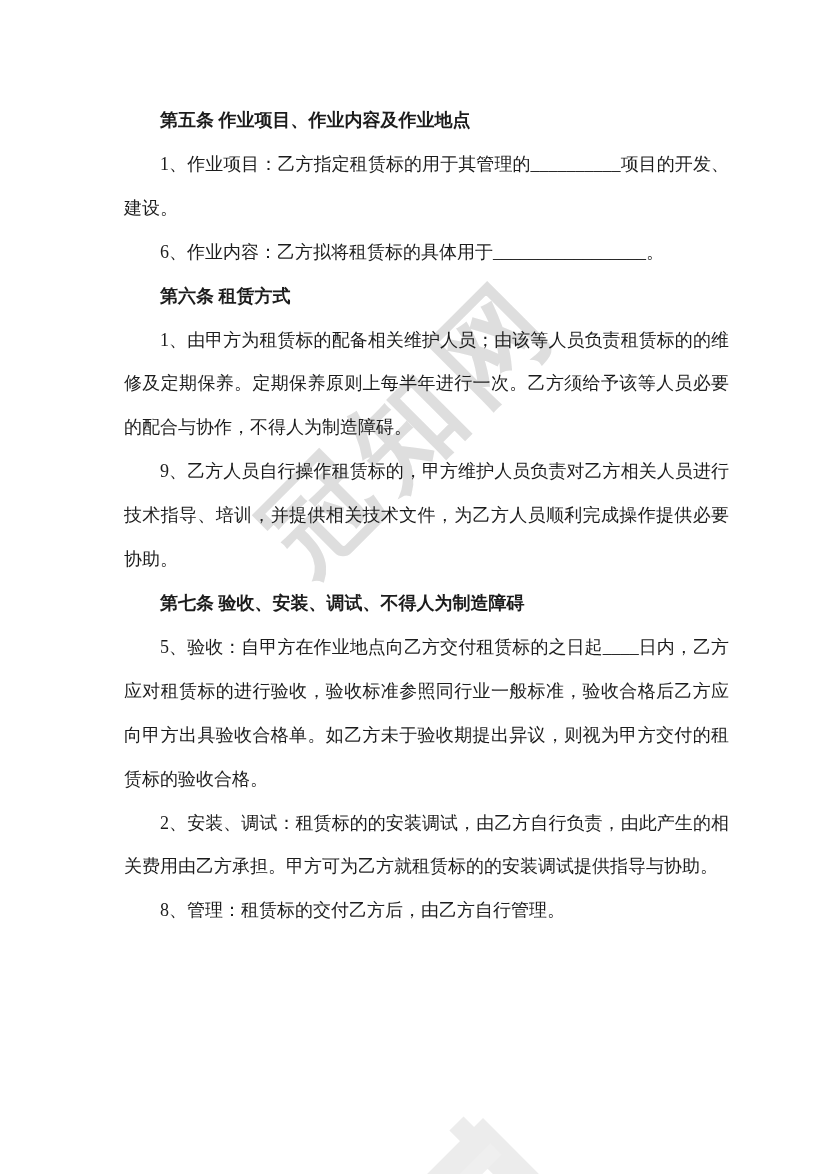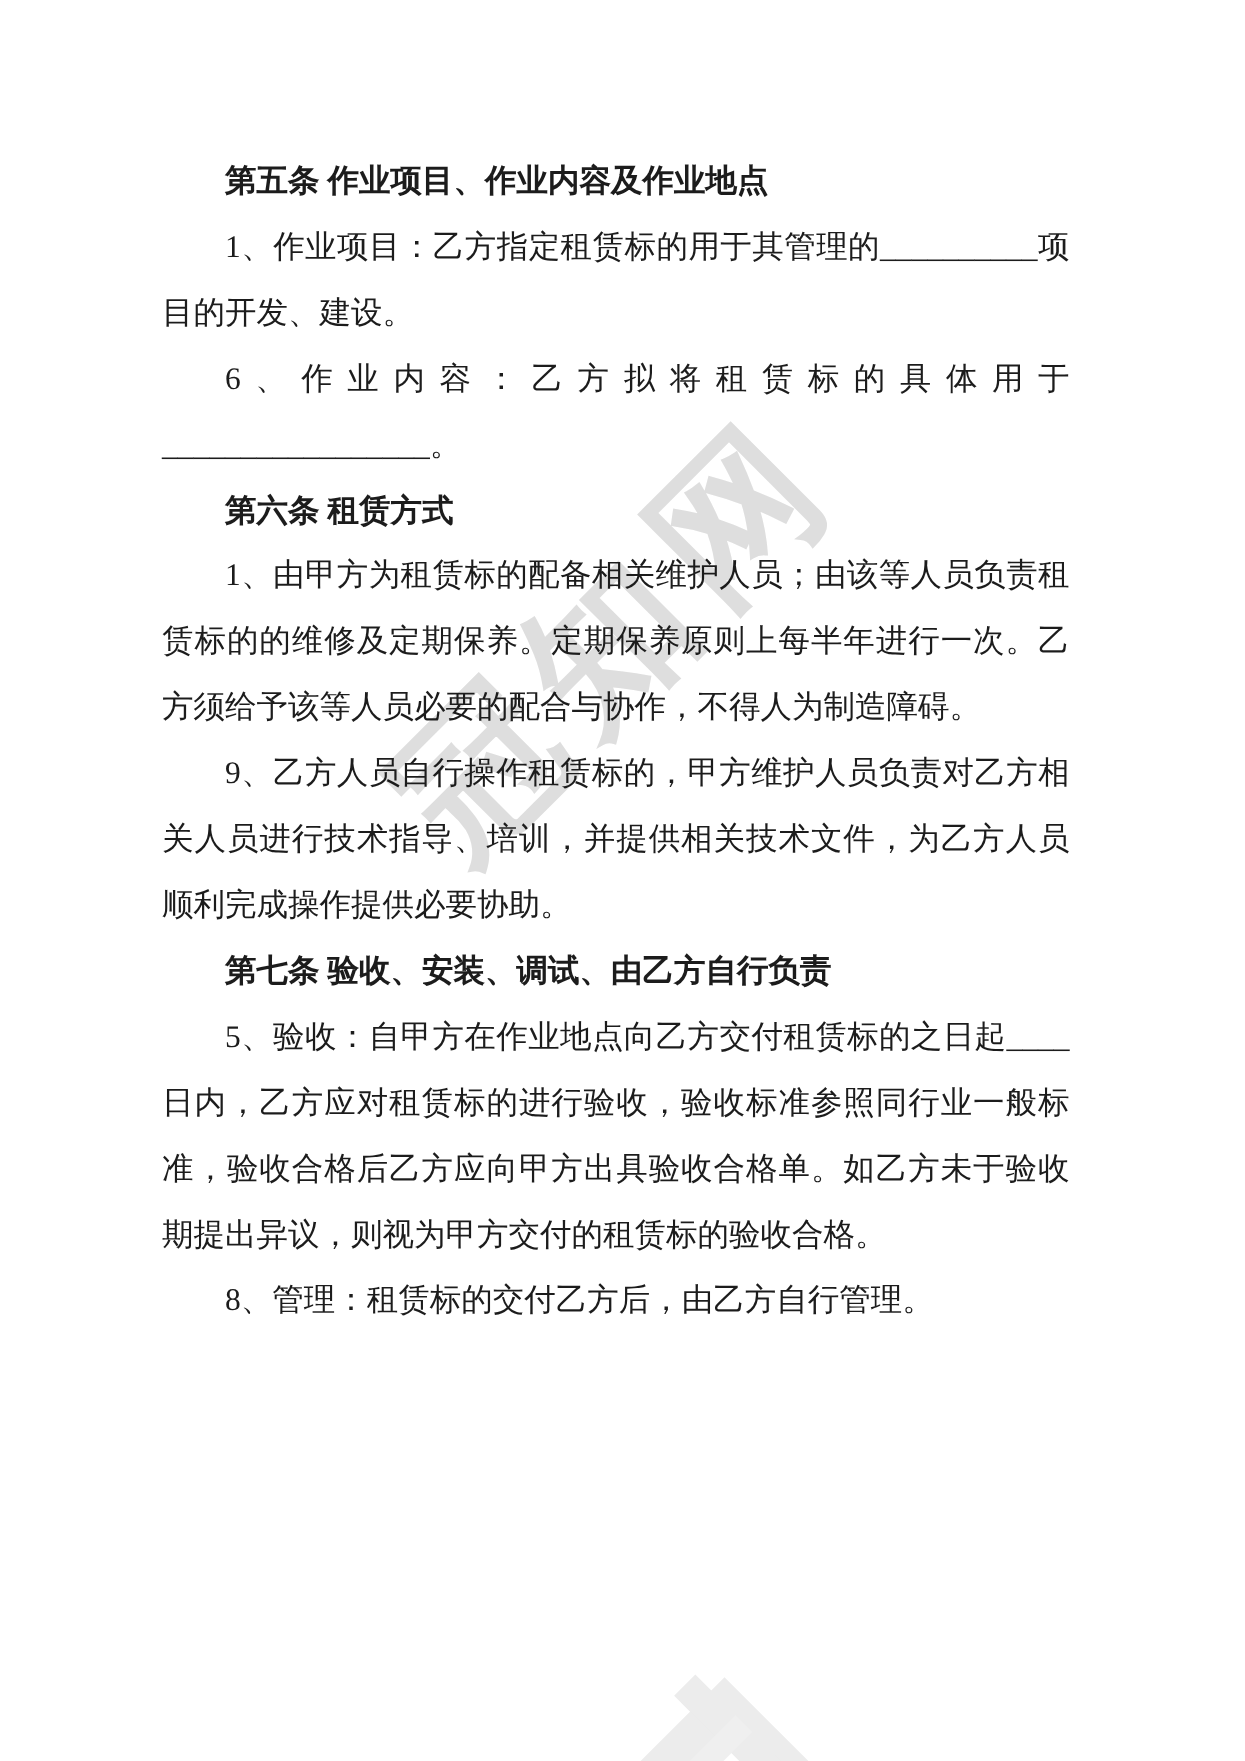--- a/index.html
+++ b/index.html
@@ -60,25 +60,25 @@
     top: 1158px;
     width: 48px;
     height: 16px;
     background: #efefef;
     transform: rotate(-45deg);
     z-index: 0;
   }
   
   .doc {
     position: absolute;
-    left: 108px;
+    left: 124px;
     top: 99px;
     width: 605px;
     color: #1c1c1c;
-    font-size: 21px;
+    font-size: 18px;
     line-height: 43.9px;
     z-index: 1;
   }
   .doc p {
     margin: 0;
     padding: 0;
     text-align: justify;
     text-indent: 2em;
   }
   .doc p.heading {
@@ -100,18 +100,19 @@
   </div>
 
   <div class="doc" style="color: rgb(28, 28, 28);">
 
   <p class="heading">第五条 作业项目、作业内容及作业地点</p>
       <p class="para">1、作业项目：乙方指定租赁标的用于其管理的__________项目的开发、建设。</p>
       <p class="para">6、作业内容：乙方拟将租赁标的具体用于_________________。</p>
       <p class="heading">第六条 租赁方式</p>
       <p class="para">1、由甲方为租赁标的配备相关维护人员；由该等人员负责租赁标的的维修及定期保养。定期保养原则上每半年进行一次。乙方须给予该等人员必要的配合与协作，不得人为制造障碍。</p>
       <p class="para">9、乙方人员自行操作租赁标的，甲方维护人员负责对乙方相关人员进行技术指导、培训，并提供相关技术文件，为乙方人员顺利完成操作提供必要协助。</p>
-      <p class="heading">第七条 验收、安装、调试、由乙方自行负责</p>
+      <p class="heading">第七条 验收、安装、调试、不得人为制造障碍</p>
       <p class="para">5、验收：自甲方在作业地点向乙方交付租赁标的之日起____日内，乙方应对租赁标的进行验收，验收标准参照同行业一般标准，验收合格后乙方应向甲方出具验收合格单。如乙方未于验收期提出异议，则视为甲方交付的租赁标的验收合格。</p>
+      <p class="para">2、安装、调试：租赁标的的安装调试，由乙方自行负责，由此产生的相关费用由乙方承担。甲方可为乙方就租赁标的的安装调试提供指导与协助。</p>
       <p class="para">8、管理：租赁标的交付乙方后，由乙方自行管理。</p>
     </div>
 
 </div>
 
 </body></html>

